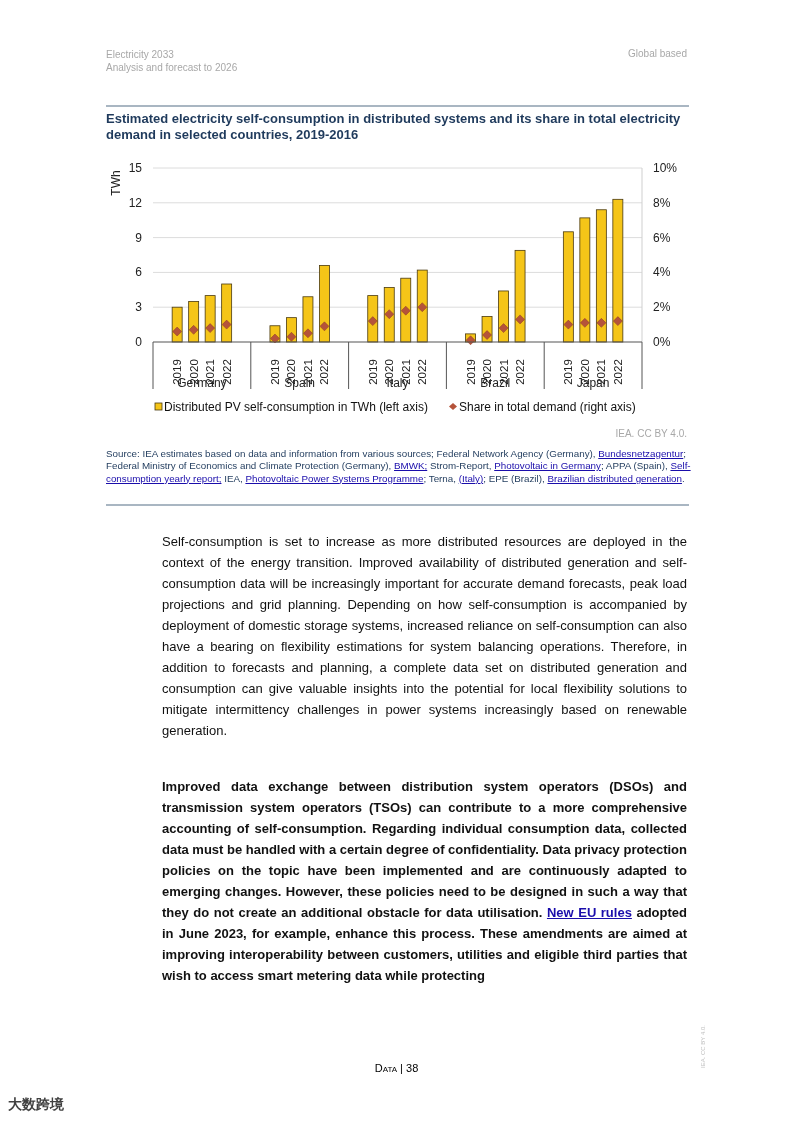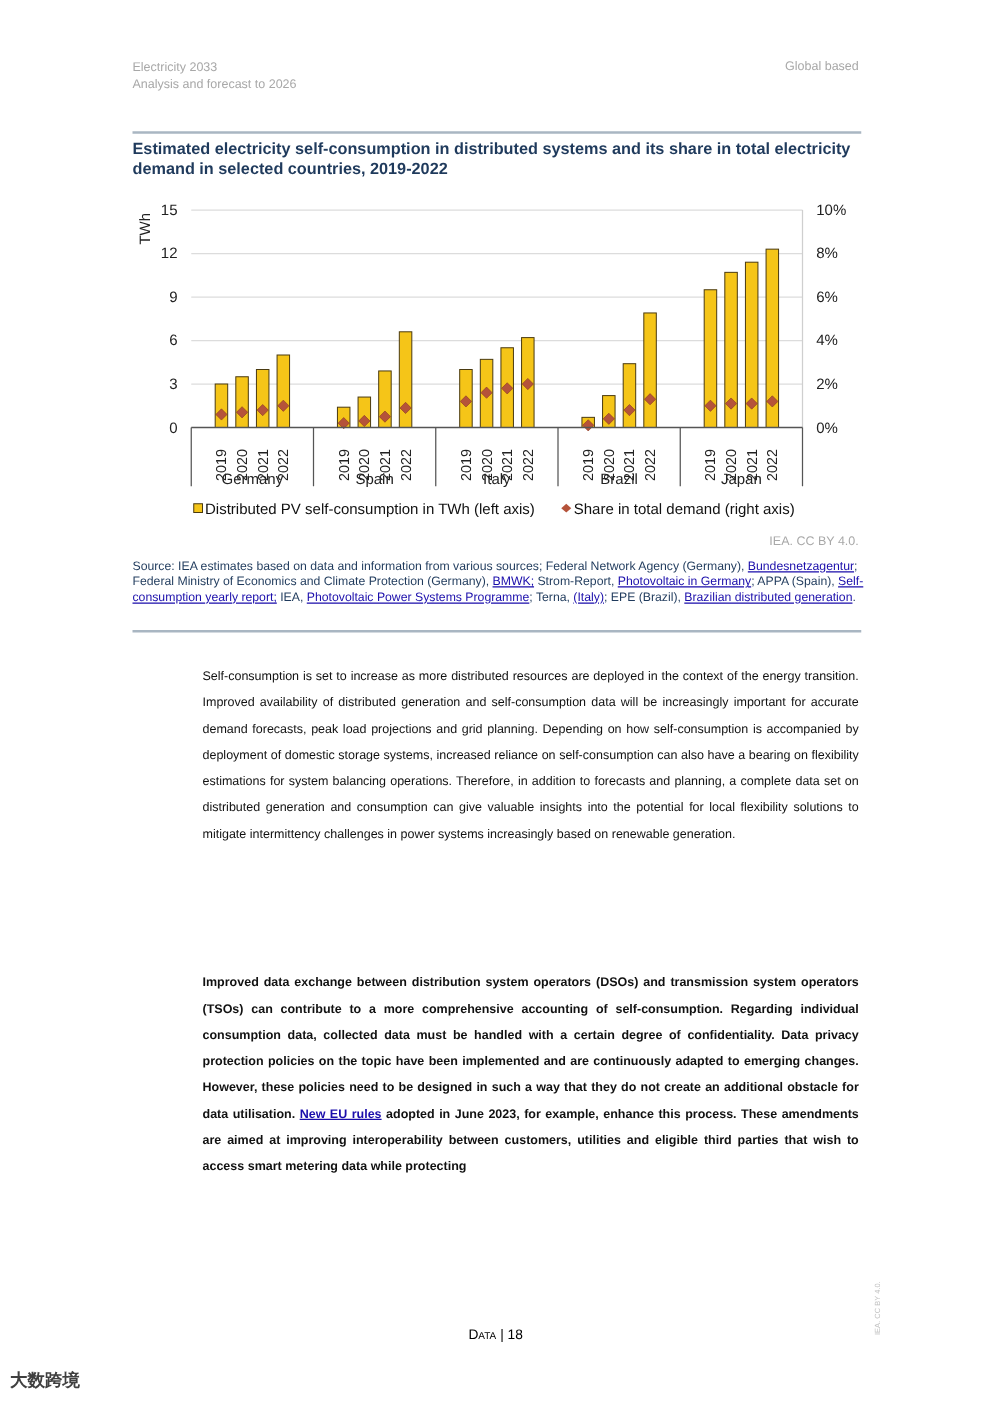--- a/index.html
+++ b/index.html
@@ -6,40 +6,40 @@
   body { width:793px; height:1122px; position:relative; overflow:hidden; font-family:"Liberation Sans", sans-serif; color:#000; }
   .hdr-left { position:absolute; left:106px; top:48px; font-size:10px; color:#a8a8a8; line-height:13px; }
   .hdr-right { position:absolute; right:106px; top:48px; font-size:10px; color:#a8a8a8; }
   .top-rule { position:absolute; left:106px; width:583px; top:105px; height:2px; background:#a9b6c2; }
   .fig-title { position:absolute; left:106px; top:111px; width:583px; font-size:13px; font-weight:bold; color:#1f3a5c; line-height:16px; }
   .chart { position:absolute; left:100px; top:155px; width:600px; height:270px; }
   .credit { position:absolute; right:106px; top:428px; font-size:10px; color:#a8a8a8; }
   .source { position:absolute; left:106px; top:448px; width:585px; font-size:9.8px; color:#1f3a5c; line-height:12.4px; }
   .source a { color:#1a0dab; text-decoration:underline; }
   .bottom-rule { position:absolute; left:106px; width:583px; top:504px; height:2px; background:#a9b6c2; }
-  .body-text { position:absolute; left:162px; width:525px; font-size:10px; line-height:21px; text-align:justify; color:#111; }
+  .body-text { position:absolute; left:162px; width:525px; font-size:13px; line-height:21px; text-align:justify; color:#111; }
   .body-text a { color:#1a0dab; text-decoration:underline; }
   .p1 { top:531px; }
   .p2 { top:776px;font-weight:bold; }
   .page-num { position:absolute; left:0; width:793px; top:1062px; text-align:center; font-size:11px; }
   .page-num .sc { font-variant:small-caps; }
   .side-lic { position:absolute; left:700px; top:1068px; transform:rotate(-90deg); transform-origin:left top; font-size:6px; color:#c0c0c0; white-space:nowrap; }
   .wm { position:absolute; left:8px; top:1096px; font-size:14px; color:#404040; font-weight:bold; }
 </style>
 </head>
 <body>
 
 <div class="hdr-left">
   <div>Electricity 2033</div>
   <div>Analysis and forecast to 2026</div>
 </div>
 <div class="hdr-right">Global based</div>
 
 <div class="top-rule"></div>
-<div class="fig-title">Estimated electricity self-consumption in distributed systems and its share in total electricity demand in selected countries, 2019-2022</div>
+<div class="fig-title">Estimated electricity self-consumption in distributed systems and its share in total electricity demand in selected countries, 2019-2016</div>
 
 <div class="chart">
   <svg id="chart-svg" width="600" height="270" viewBox="0 0 600 270">
       <text x="42" y="191" text-anchor="end" font-size="12" font-family="&quot;Liberation Sans&quot;, sans-serif" fill="#222">0</text>
       <line x1="53" x2="542" y1="152.2" y2="152.2" stroke="#dcdcdc" stroke-width="1"></line>
       <text x="42" y="156.2" text-anchor="end" font-size="12" font-family="&quot;Liberation Sans&quot;, sans-serif" fill="#222">3</text>
       <line x1="53" x2="542" y1="117.39999999999999" y2="117.39999999999999" stroke="#dcdcdc" stroke-width="1"></line>
       <text x="42" y="121.39999999999999" text-anchor="end" font-size="12" font-family="&quot;Liberation Sans&quot;, sans-serif" fill="#222">6</text>
       <line x1="53" x2="542" y1="82.60000000000001" y2="82.60000000000001" stroke="#dcdcdc" stroke-width="1"></line>
       <text x="42" y="86.60000000000001" text-anchor="end" font-size="12" font-family="&quot;Liberation Sans&quot;, sans-serif" fill="#222">9</text>
@@ -136,15 +136,15 @@
 
 <div class="credit">IEA. CC BY 4.0.</div>
 
 <div class="source"><span>Source: IEA estimates based on data and information from various sources; Federal Network Agency (Germany), </span><a>Bundesnetzagentur</a><span>; Federal Ministry of Economics and Climate Protection (Germany), </span><a>BMWK;</a><span> Strom-Report, </span><a>Photovoltaic in Germany</a><span>; APPA (Spain), </span><a>Self-consumption yearly report;</a><span> IEA, </span><a>Photovoltaic Power Systems Programme</a><span>; Terna, </span><a>(Italy)</a><span>; EPE (Brazil), </span><a>Brazilian distributed generation</a><span>.</span></div>
 
 <div class="bottom-rule"></div>
 
 <p class="body-text p1" style="margin:0">Self-consumption is set to increase as more distributed resources are deployed in the context of the energy transition. Improved availability of distributed generation and self-consumption data will be increasingly important for accurate demand forecasts, peak load projections and grid planning. Depending on how self-consumption is accompanied by deployment of domestic storage systems, increased reliance on self-consumption can also have a bearing on flexibility estimations for system balancing operations. Therefore, in addition to forecasts and planning, a complete data set on distributed generation and consumption can give valuable insights into the potential for local flexibility solutions to mitigate intermittency challenges in power systems increasingly based on renewable generation.</p>
 <p class="body-text p2" style="margin:0"><span>Improved data exchange between distribution system operators (DSOs) and transmission system operators (TSOs) can contribute to a more comprehensive accounting of self-consumption. Regarding individual consumption data, collected data must be handled with a certain degree of confidentiality. Data privacy protection policies on the topic have been implemented and are continuously adapted to emerging changes. However, these policies need to be designed in such a way that they do not create an additional obstacle for data utilisation. </span><a>New EU rules</a><span> adopted in June 2023, for example, enhance this process. These amendments are aimed at improving interoperability between customers, utilities and eligible third parties that wish to access smart metering data while protecting</span></p>
 
-<div class="page-num"><span class="sc">Data</span><span> | </span><span>18</span></div>
+<div class="page-num"><span class="sc">Data</span><span> | </span><span>38</span></div>
 <div class="side-lic">IEA. CC BY 4.0.</div>
 <div class="wm">大数跨境</div>
 
 </body></html>

